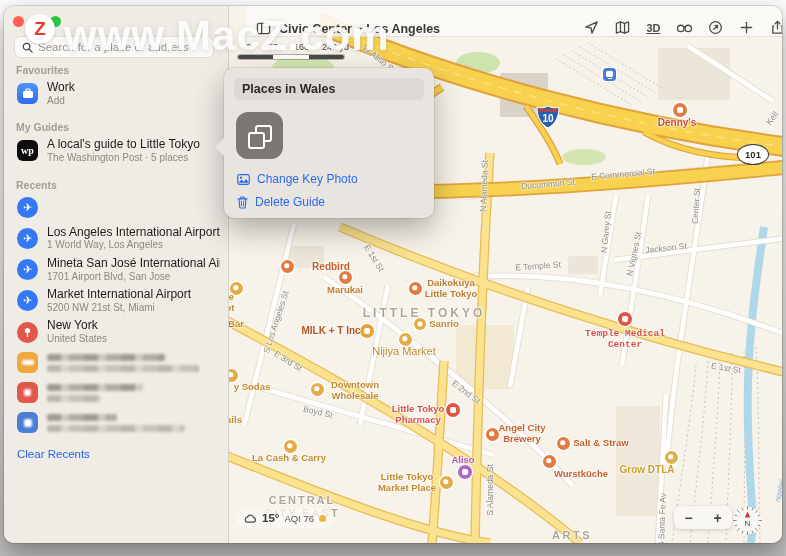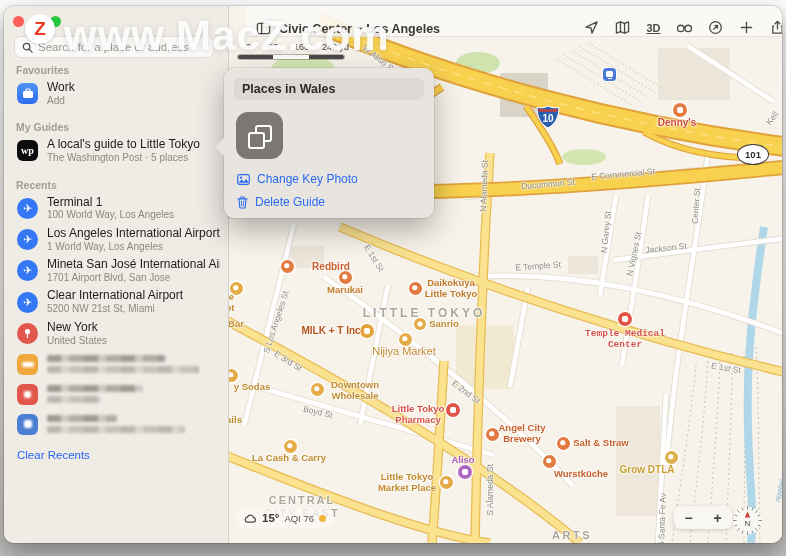--- a/index.html
+++ b/index.html
@@ -562,43 +562,39 @@
       <div class="rtx">
         <div class="t">A local's guide to Little Tokyo</div>
         <div class="s">The Washington Post · 5 places</div>
       </div>
     </div>
 
     <div class="shead">Recents</div>
 
     <div class="row">
       <span class="ric circ" style="background:#3478f6">✈</span>
-      <div class="rtx">
-        <div class="t">Terminal 1</div>
-        <div class="s">100 World Way, Los Angeles</div>
-      </div>
     </div>
     <div class="row">
       <span class="ric circ" style="background:#3478f6">✈</span>
       <div class="rtx">
         <div class="t">Los Angeles International Airport</div>
         <div class="s">1 World Way, Los Angeles</div>
       </div>
     </div>
     <div class="row">
       <span class="ric circ" style="background:#3478f6">✈</span>
       <div class="rtx">
         <div class="t">Mineta San José International Airp…</div>
         <div class="s">1701 Airport Blvd, San Jose</div>
       </div>
     </div>
     <div class="row">
       <span class="ric circ" style="background:#3478f6">✈</span>
       <div class="rtx">
-        <div class="t">Clear International Airport</div>
+        <div class="t">Market International Airport</div>
         <div class="s">5200 NW 21st St, Miami</div>
       </div>
     </div>
     <div class="row">
       <span class="ric circ" style="background:#e2574c">
         <svg width="9" height="11" viewBox="0 0 9 11" fill="#fff">
             <circle cx="4.5" cy="3.5" r="2.6"></circle>
             <rect x="3.9" y="5.5" width="1.2" height="4.5" rx="0.6"></rect>
           </svg>
       </span>

